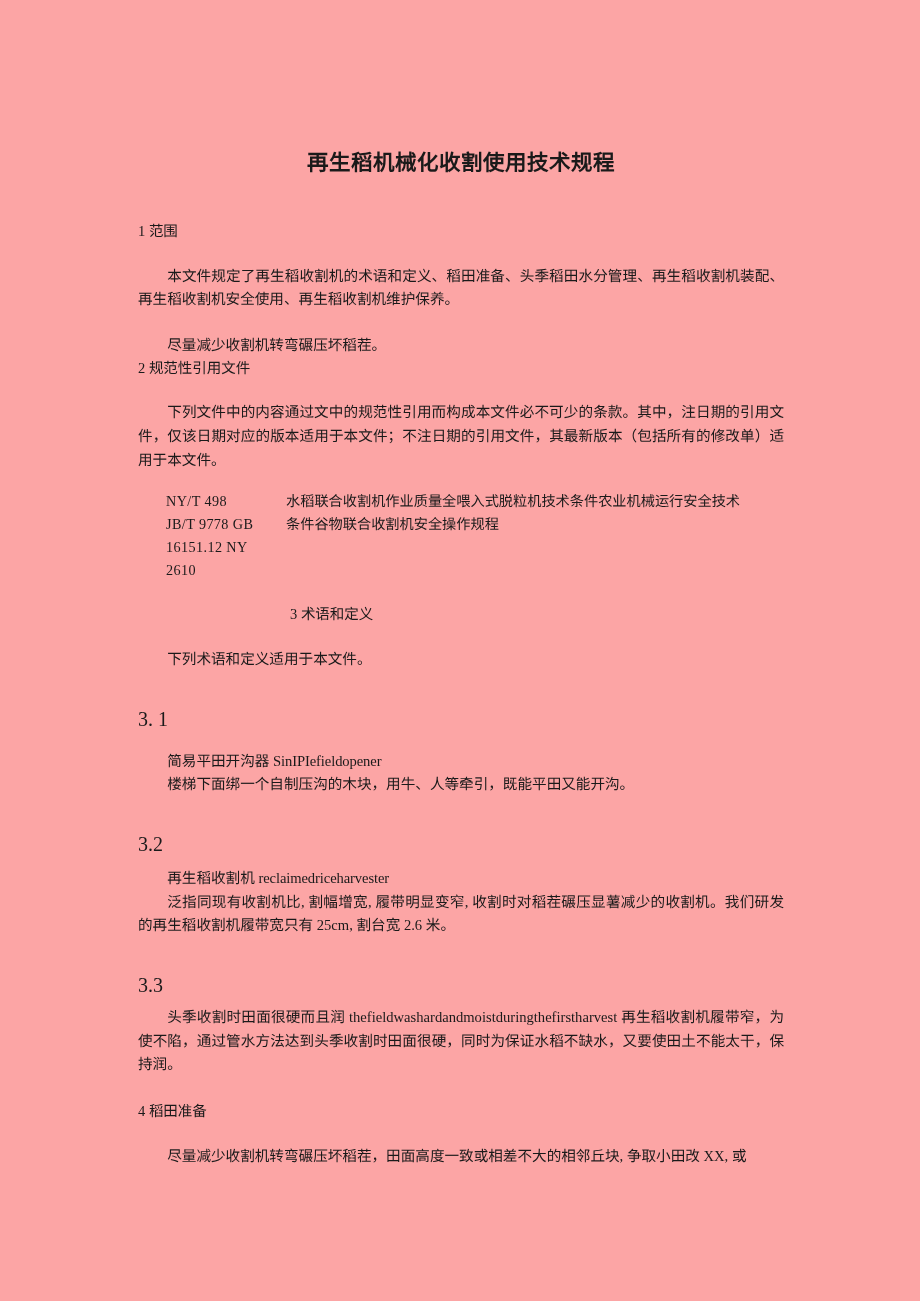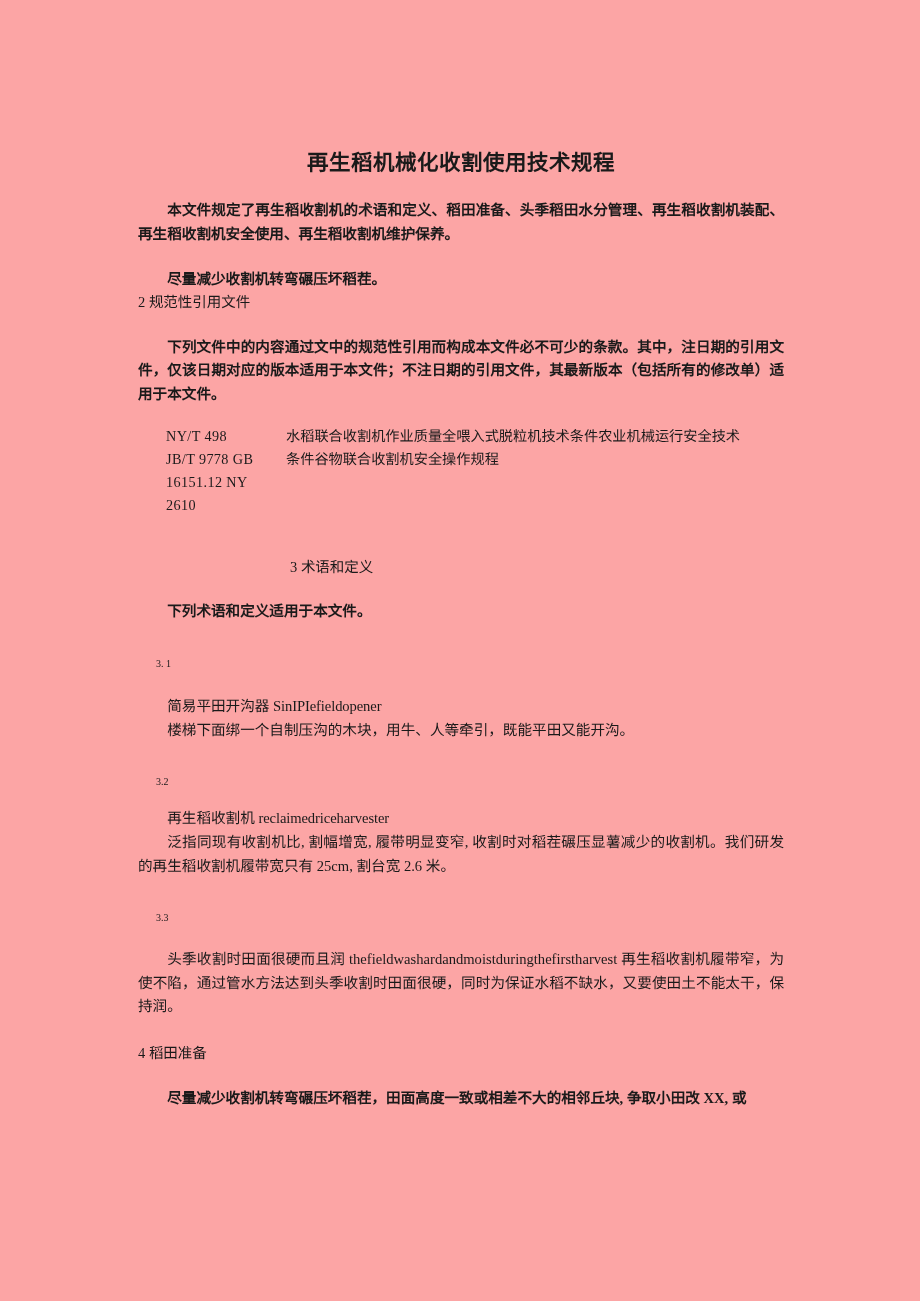--- a/index.html
+++ b/index.html
@@ -44,38 +44,38 @@
     line-height: 1.5;
     margin: 0;
     text-align: left;
   }
   .sec-head.sp-top-lg { margin-top: 44px; }
   .sec-head.sp-top-md { }
   .sec-head.sp-top-sm { margin-top: 24px; }
 
   
   .clause-num {
-    font-size: 10px;
+    font-size: 20px;
     line-height: 1.5;
-    margin: 18px;
+    margin: 0;
     font-family: "Liberation Serif", serif;
   }
   .clause-num.sp-top { margin-top: 32px; }
 
   
   p.body {
     font-size: 14.6px;
     line-height: 1.62;
     margin: 0;
     text-align: justify;
     text-justify: inter-ideograph;
     text-indent: 2em;
   }
-  p.body.sp-top { margin-top: 22px; font-weight: bold; }
-  p.body.sp-top-sm { margin-top: 23px; }
+  p.body.sp-top { margin-top: 22px; }
+  p.body.sp-top-sm { margin-top: 6px; }
 
   
   .term-line {
     font-size: 14.6px;
     line-height: 1.62;
     margin: 0;
     padding-left: 2em;
     text-indent: 0;
     white-space: nowrap;
   }
@@ -103,34 +103,35 @@
   }
   .refs-codes .code-line { letter-spacing: 0.4px; }
   .refs-titles {
     flex: 1 1 auto;
     text-align: justify;
     text-justify: inter-ideograph;
   }
   .refs-titles .title-line { }
 
   .refs-trailer {
-    margin-top: 40px;
+    margin-top: 22px;
     padding-left: 152px;
     font-size: 14.5px;
     line-height: 1.5;
   }
 </style>
 </head>
 <body>
 
 <div class="page">
   <div class="content">
 
     <h1 class="doc-title">再生稻机械化收割使用技术规程</h1>
 
+    <div class="sec-head sp-top-lg">1 范围</div>
 
     <p class="body sp-top">本文件规定了再生稻收割机的术语和定义、稻田准备、头季稻田水分管理、再生稻收割机装配、再生稻收割机安全使用、再生稻收割机维护保养。</p>
 
     <p class="body sp-top">尽量减少收割机转弯碾压坏稻茬。</p>
 
     <div class="sec-head sp-top-md">2 规范性引用文件</div>
 
     <p class="body sp-top">下列文件中的内容通过文中的规范性引用而构成本文件必不可少的条款。其中，注日期的引用文件，仅该日期对应的版本适用于本文件；不注日期的引用文件，其最新版本（包括所有的修改单）适用于本文件。</p>
 
     <div class="refs-block">
@@ -145,21 +146,21 @@
         <div class="title-line">条件谷物联合收割机安全操作规程</div>
       </div>
     </div>
 
     <div class="refs-trailer">3 术语和定义</div>
 
     <p class="body sp-top">下列术语和定义适用于本文件。</p>
 
     <div class="clause-num sp-top">3.  1</div>
 
-    <div class="term-line" style="margin-top:24px;">
+    <div class="term-line" style="margin-top:16px;">
       <span class="term-cn">简易平田开沟器</span><span> </span><span class="term-en">SinIPIefieldopener</span>
     </div>
     <div class="term-line">楼梯下面绑一个自制压沟的木块，用牛、人等牵引，既能平田又能开沟。</div>
 
     <div class="clause-num sp-top">3.2</div>
 
     <div class="term-line" style="margin-top:8px;">
       <span class="term-cn">再生稻收割机</span><span> </span><span class="term-en">reclaimedriceharvester</span>
     </div>
     <p class="body">泛指同现有收割机比, 割幅增宽, 履带明显变窄, 收割时对稻茬碾压显薯减少的收割机。我们研发的再生稻收割机履带宽只有 25cm, 割台宽 2.6 米。</p>

